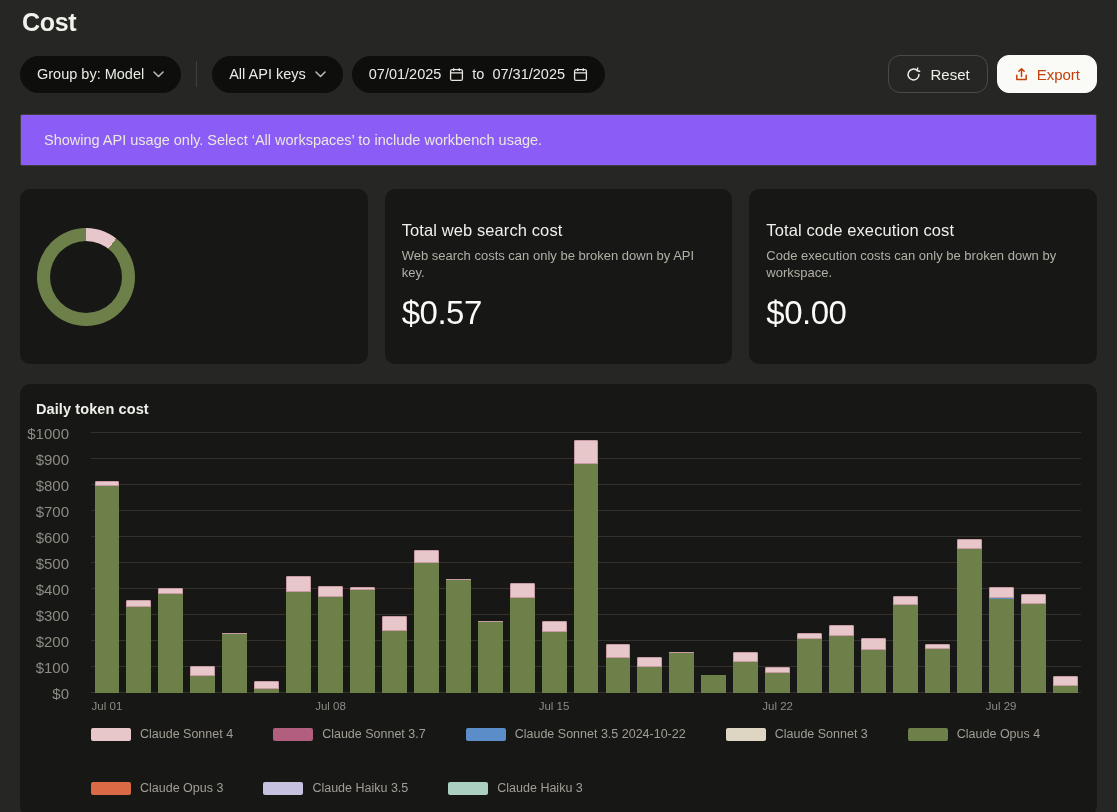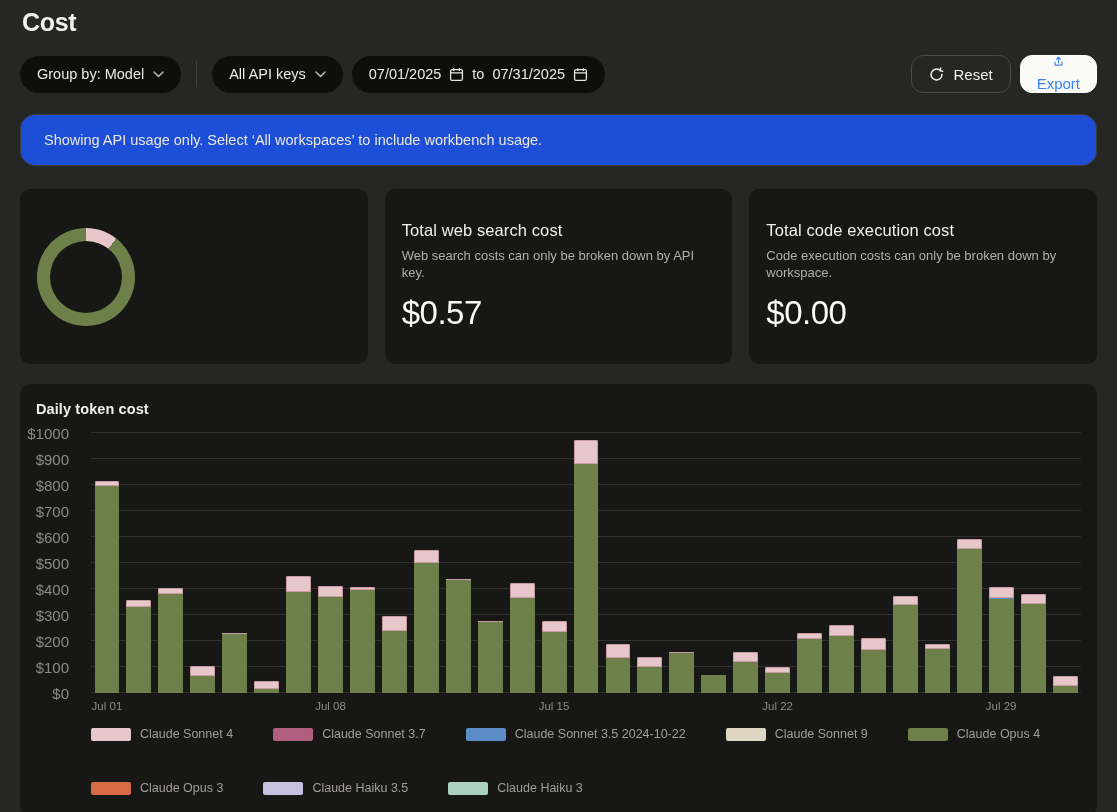--- a/index.html
+++ b/index.html
@@ -29,30 +29,30 @@
   .date-pill { gap:8px; cursor:default; }
   .date-pill .dtxt { cursor:pointer; }
   .spacer { flex:1; }
   .btn-reset {
     display:inline-flex; align-items:center; gap:9px;
     background:transparent; border:1px solid #4c4a46; color:#f0efe9;
     height:38px; padding:0 17px; border-radius:12px; font-size:15px; cursor:pointer;
   }
   .btn-export {
     display:inline-flex; align-items:center; gap:8px;
-    background:#fafaf6; border:1px solid #fafaf6; color:#3b82f6;
+    background:#fafaf6; border:1px solid #fafaf6; color:#c2410c;
     height:38px; padding:0 16px; border-radius:12px; font-size:15px; font-weight:500;
-    margin-left:9px; cursor:pointer;flex-direction:column;
+    margin-left:9px; cursor:pointer;
   }
   .btn-ico { width:15px; height:15px; stroke:currentColor; fill:none; stroke-width:1.6; stroke-linecap:round; stroke-linejoin:round; }
 
   
   .banner {
-    margin-top:21px; height:52px; border-radius:15px;
-    background:#1d4ed8; border:1px solid #413f3b;
+    margin-top:21px; height:52px; border-radius:2px;
+    background:#8b5cf6; border:1px solid #413f3b;
     display:flex; align-items:center; padding:0 23px;
     font-size:14.5px; color:#e9e7e0;
   }
 
   
   .cards { display:flex; gap:17px; margin-top:23px; }
   .card {
     flex:1; height:175px; background:#171715; border-radius:10px;
     padding:0 17px; display:flex; flex-direction:column; justify-content:center;
   }
@@ -342,21 +342,21 @@
         <div class="legend-item">
           <div class="legend-swatch" style="background: rgb(178, 95, 127);"></div>
           <div class="legend-label">Claude Sonnet 3.7</div>
         </div>
         <div class="legend-item">
           <div class="legend-swatch" style="background: rgb(91, 141, 201);"></div>
           <div class="legend-label">Claude Sonnet 3.5 2024-10-22</div>
         </div>
         <div class="legend-item">
           <div class="legend-swatch" style="background: rgb(222, 214, 195);"></div>
-          <div class="legend-label">Claude Sonnet 9</div>
+          <div class="legend-label">Claude Sonnet 3</div>
         </div>
         <div class="legend-item">
           <div class="legend-swatch" style="background: rgb(109, 128, 73);"></div>
           <div class="legend-label">Claude Opus 4</div>
         </div>
         <div class="legend-item">
           <div class="legend-swatch" style="background: rgb(216, 107, 69);"></div>
           <div class="legend-label">Claude Opus 3</div>
         </div>
         <div class="legend-item">

